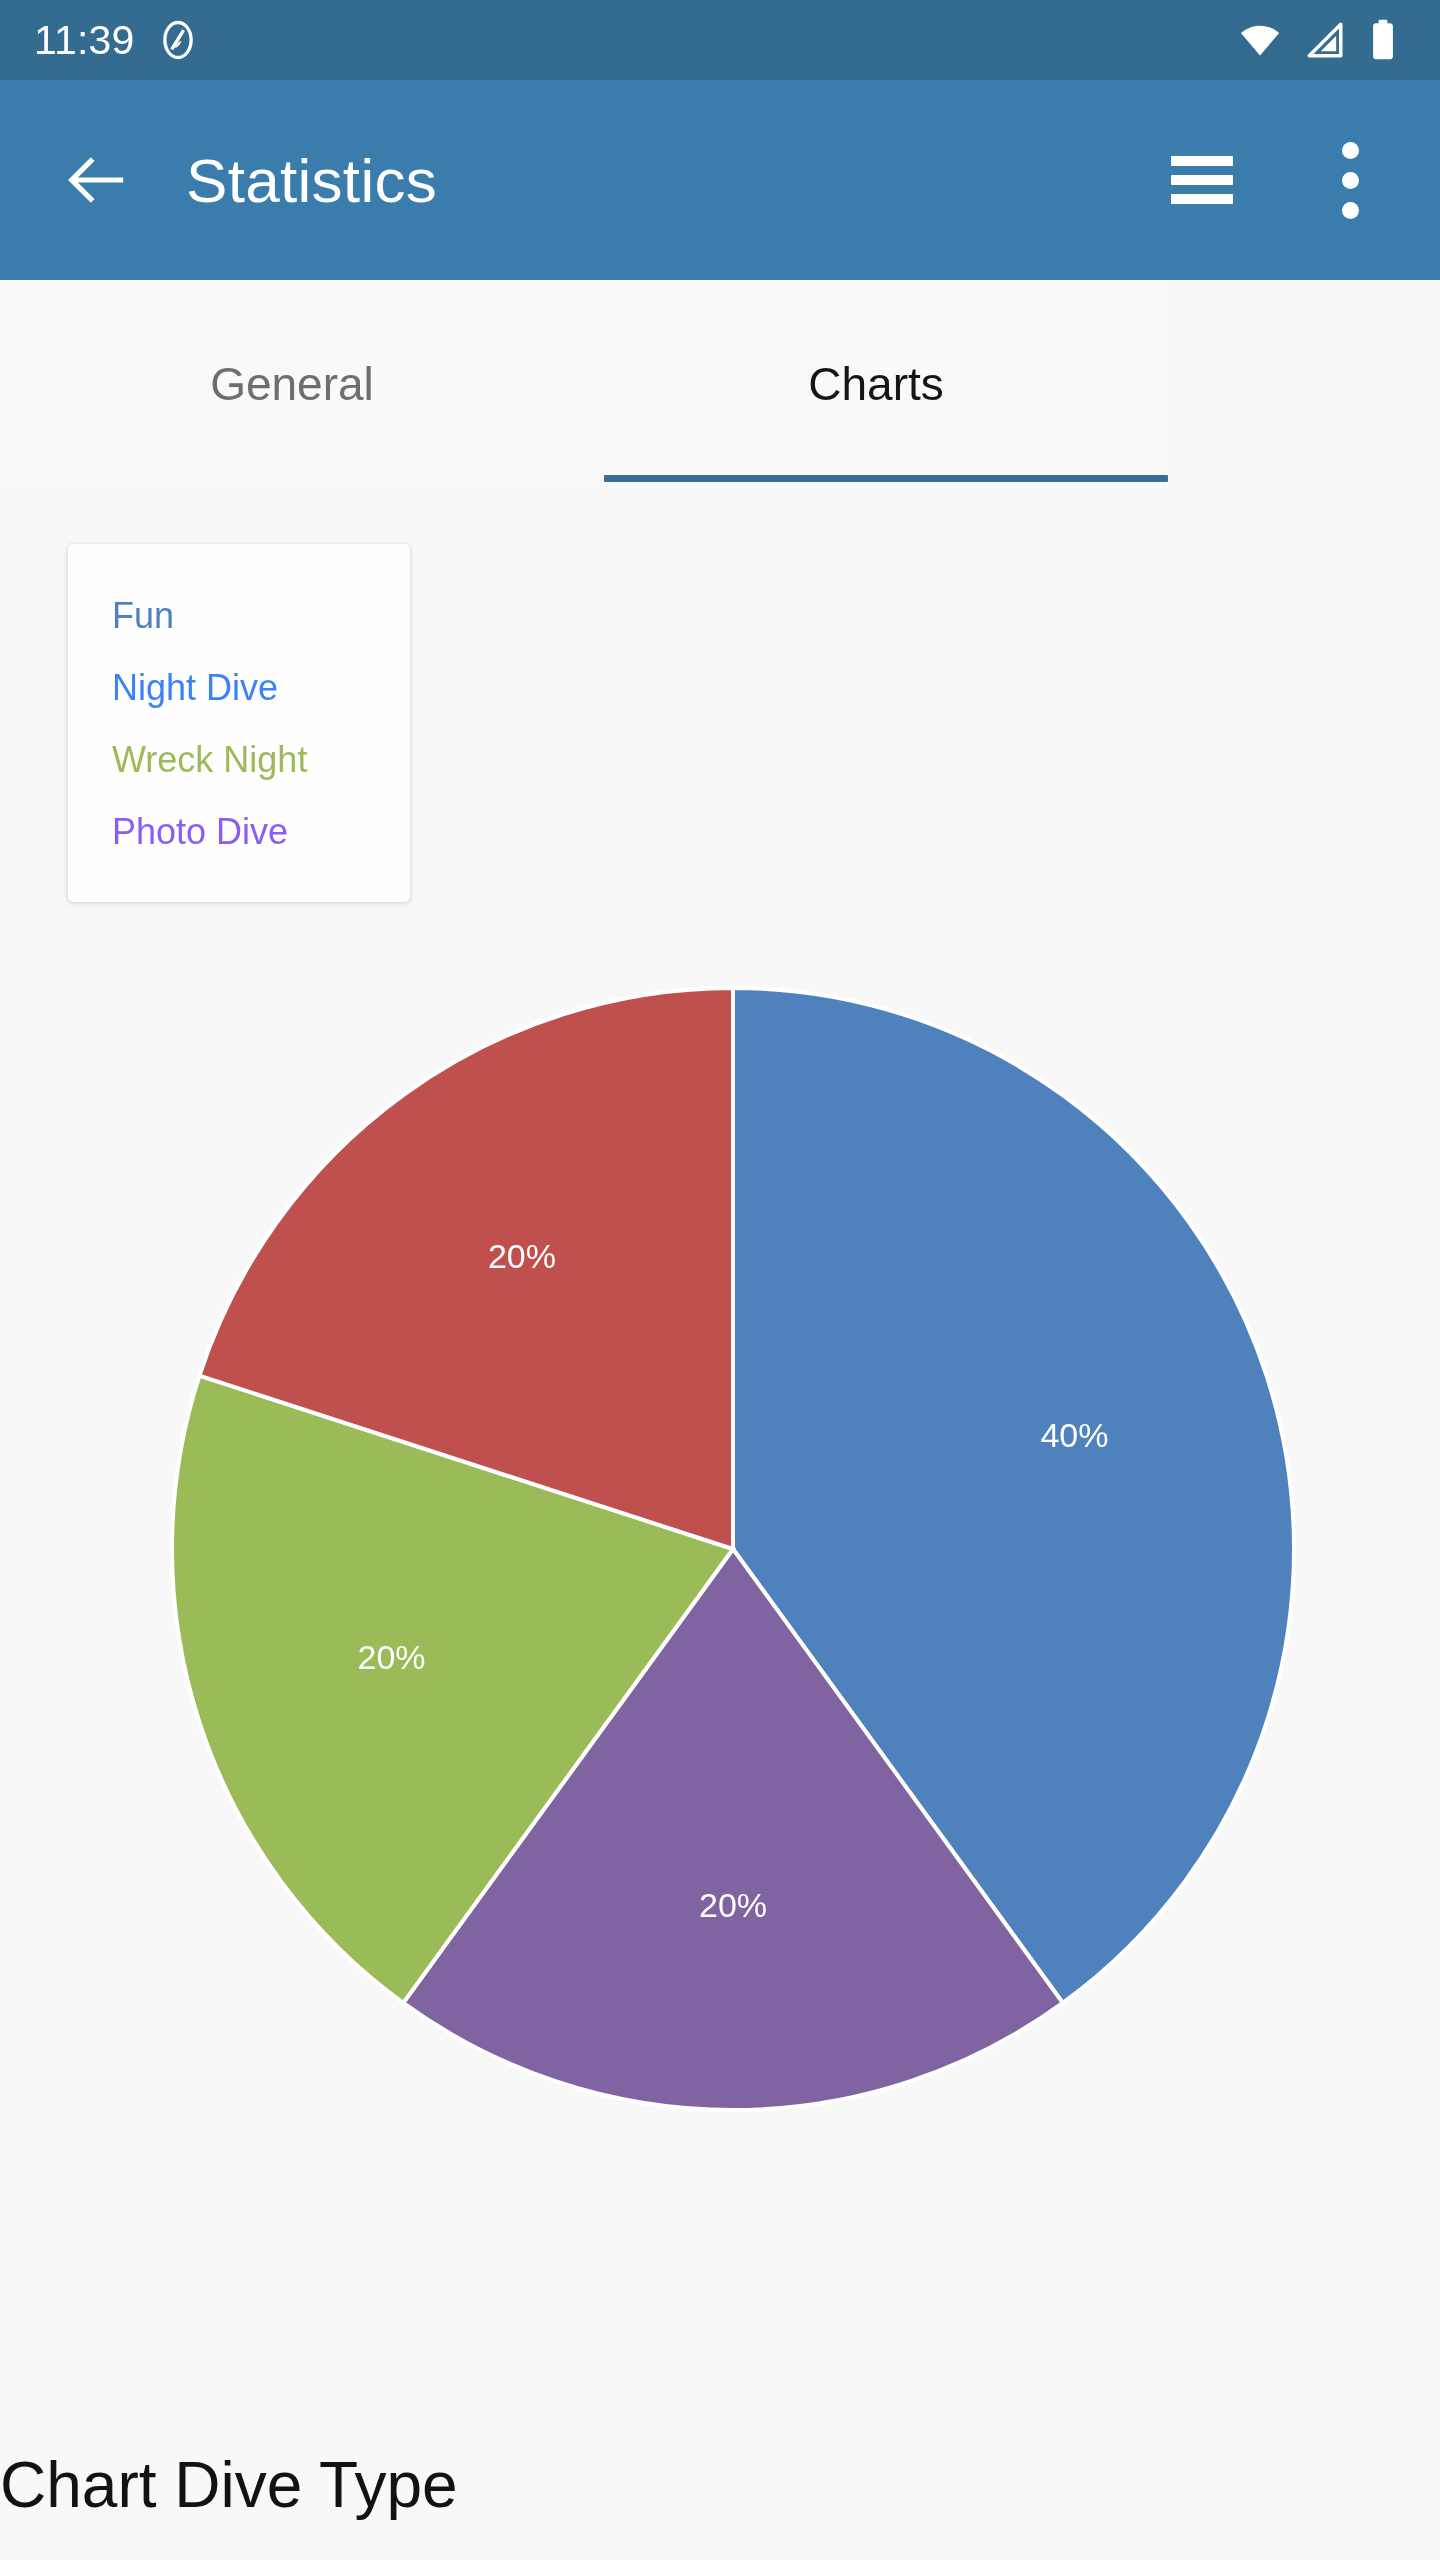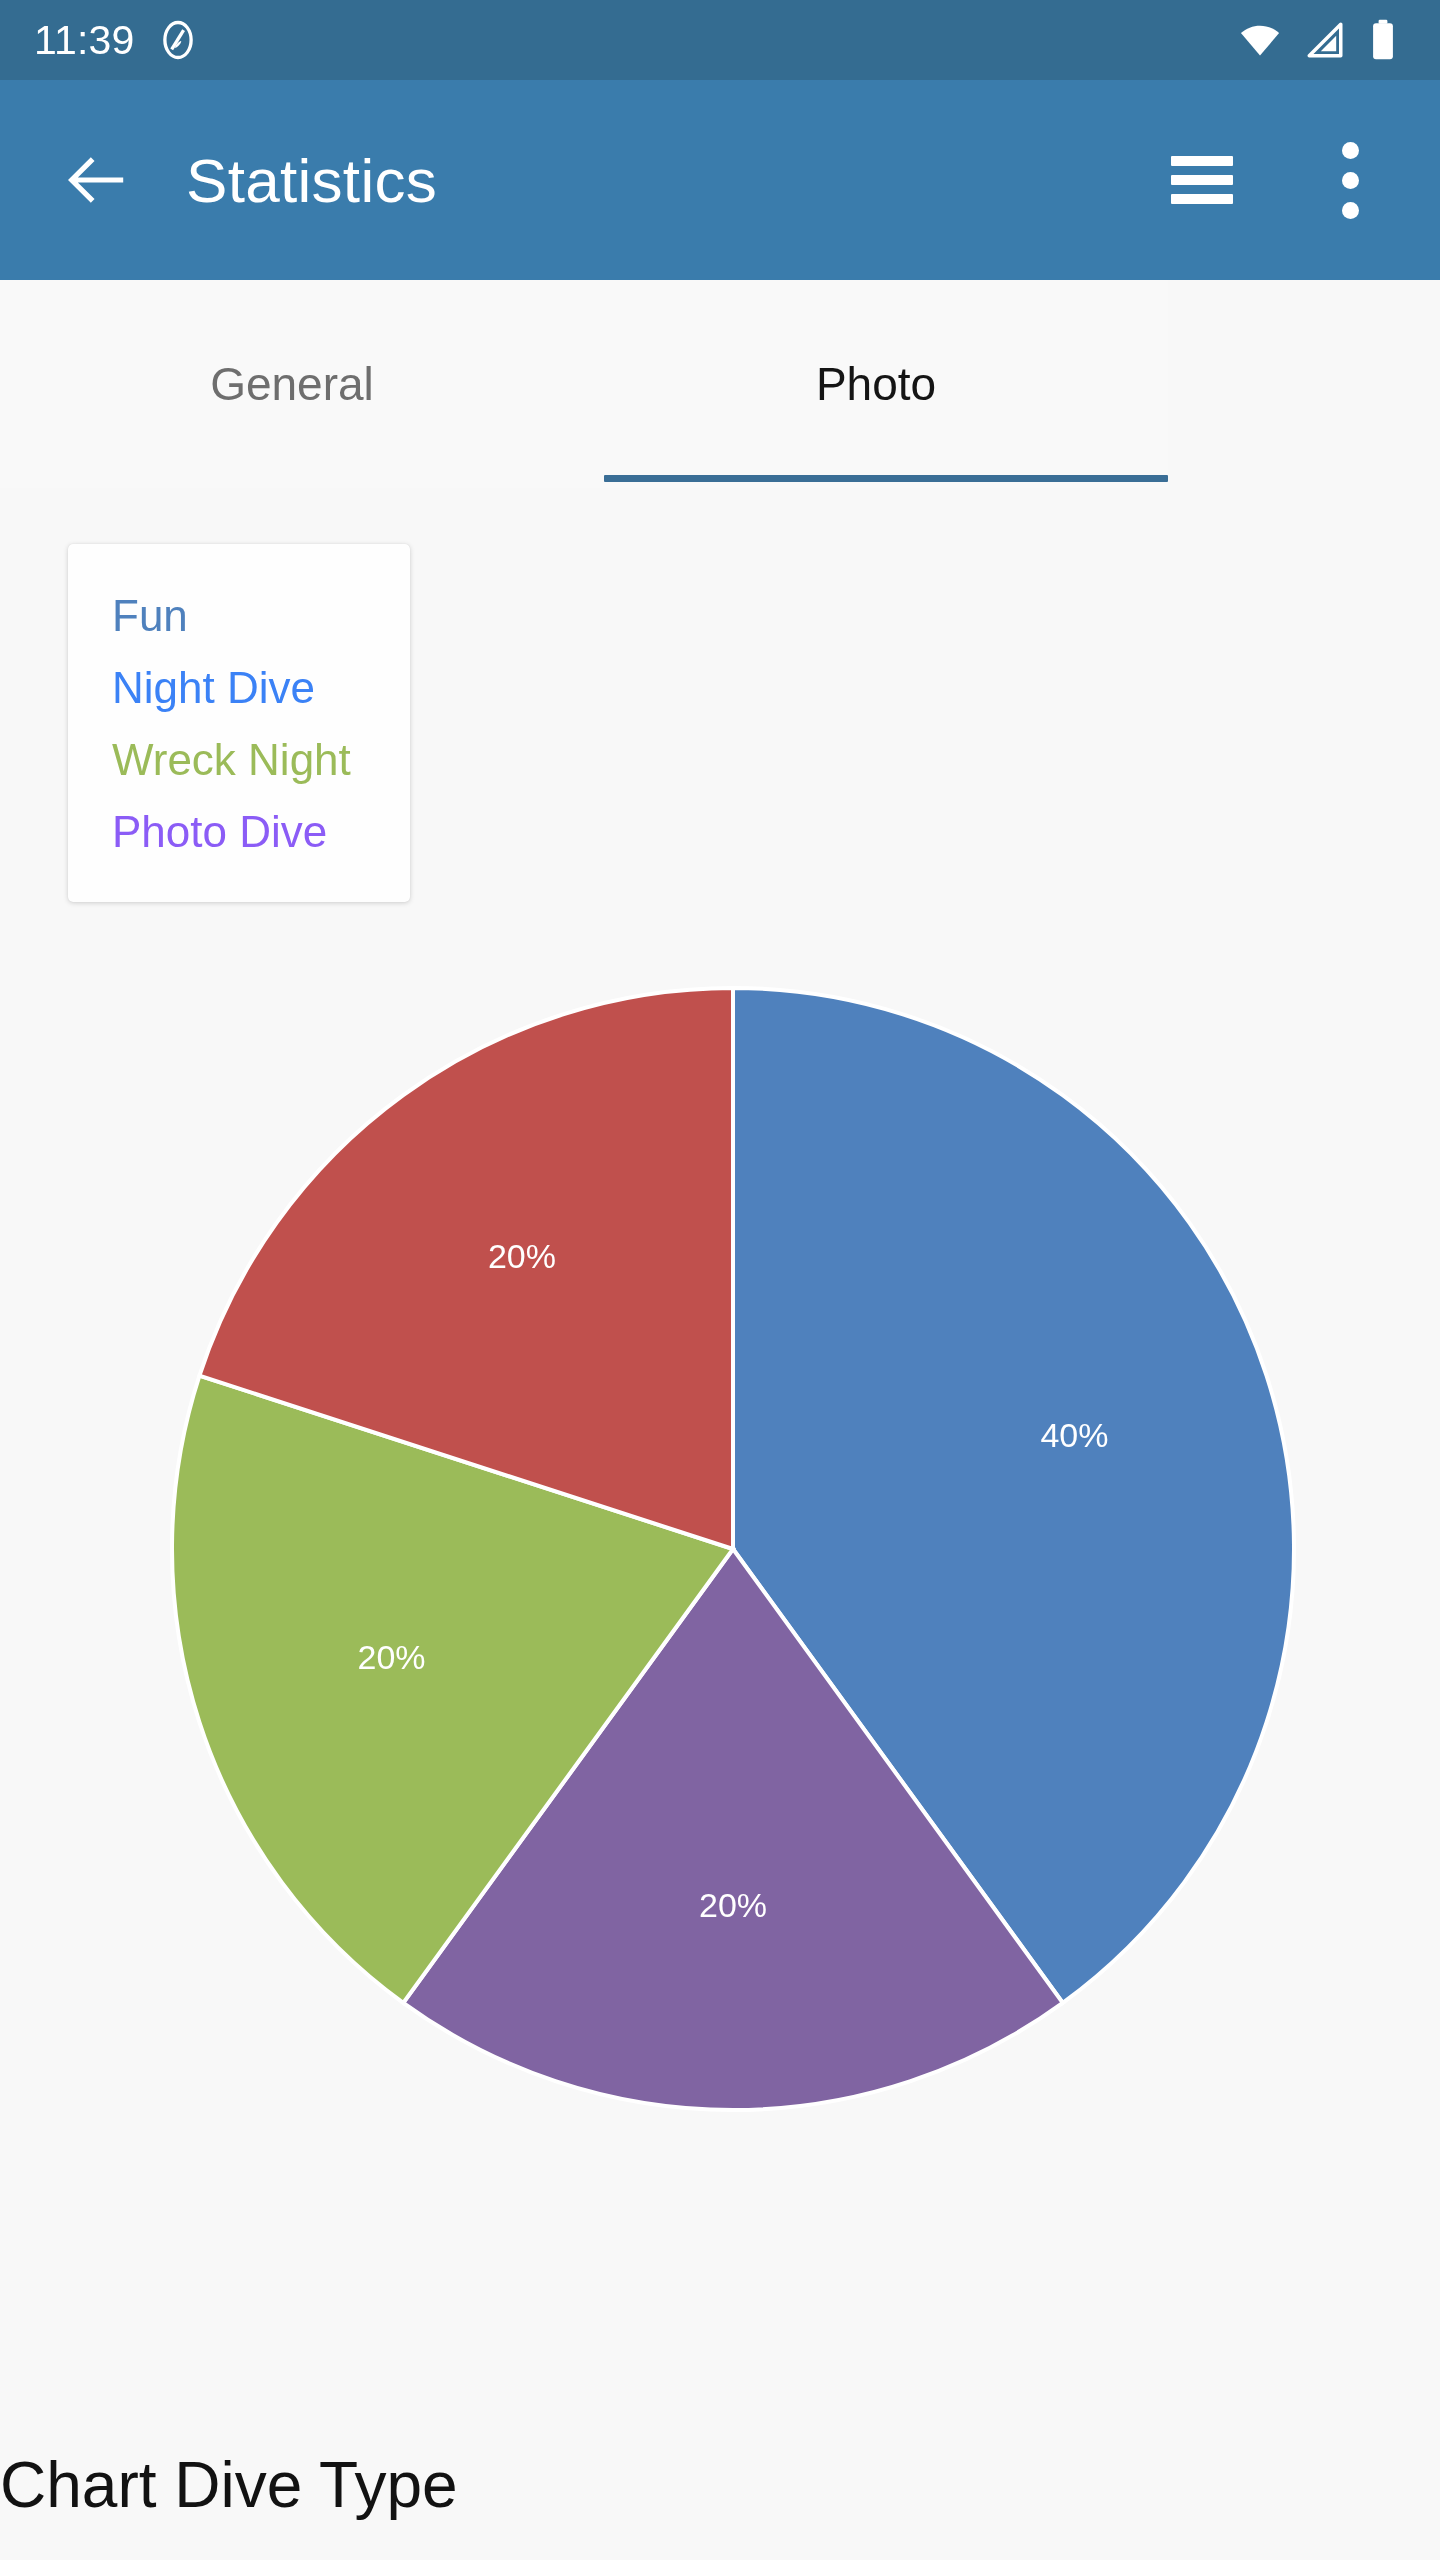--- a/index.html
+++ b/index.html
@@ -92,21 +92,21 @@
   
   .legend-card{
     position:absolute; left:68px; top:56px;
     width:342px;
     background:#FEFEFE;
     border-radius:5px;
     box-shadow:0 1px 5px rgba(0,0,0,0.17), 0 0 1px rgba(0,0,0,0.10);
     padding:36px 0 34px 44px;
   }
   .legend-item{
-    font-size:44px; line-height:72px;
+    font-size:36px; line-height:72px;
     white-space:nowrap; font-weight:400;
   }
 
   
   .pie-wrap{
     position:absolute; left:0; top:0;
     width:1440px; height:1700px;
   }
   .pie-svg{ display:block; }
   .slice-label{
@@ -170,21 +170,21 @@
       </div>
     </div>
   </div>
 </div>
 
 <div class="tab-bar">
   <div class="tab inactive">
     <span class="tab-label">General</span>
   </div>
   <div class="tab active">
-    <span class="tab-label">Photo</span>
+    <span class="tab-label">Charts</span>
     <div class="tab-indicator"></div>
   </div>
 </div>
 
 <div class="content">
 
   <div class="legend-card">
     <div class="legend-item" style="color:#4F81BD">Fun</div>
     <div class="legend-item" style="color:#3b82f6">Night Dive</div>
     <div class="legend-item" style="color:#9BBB59">Wreck Night</div>

